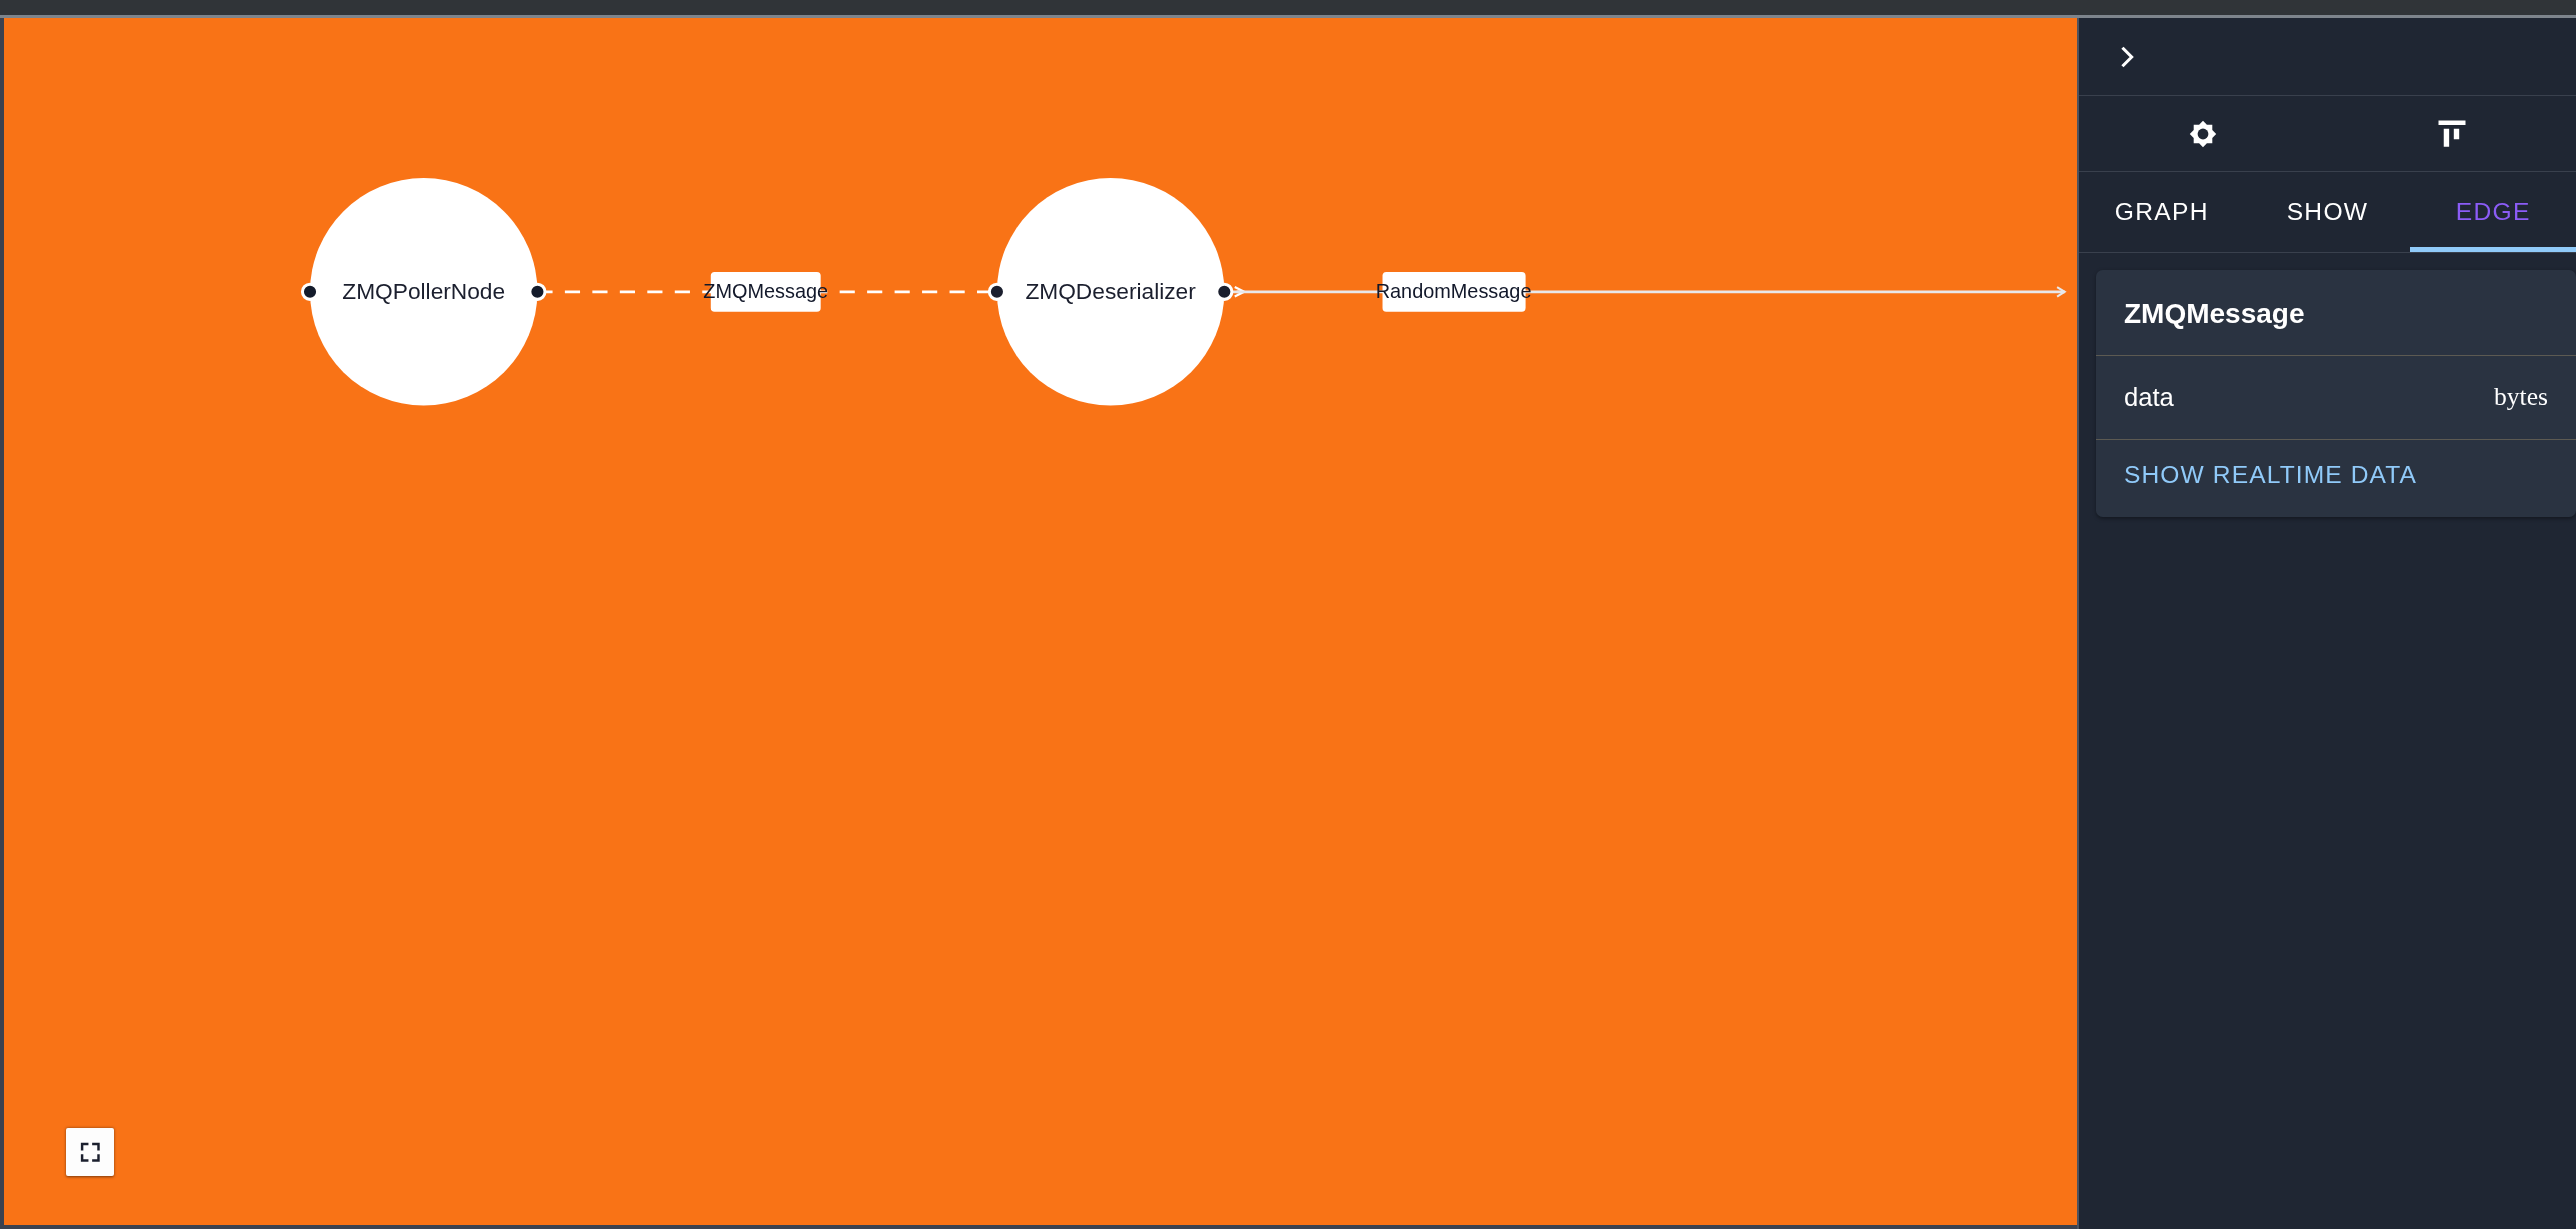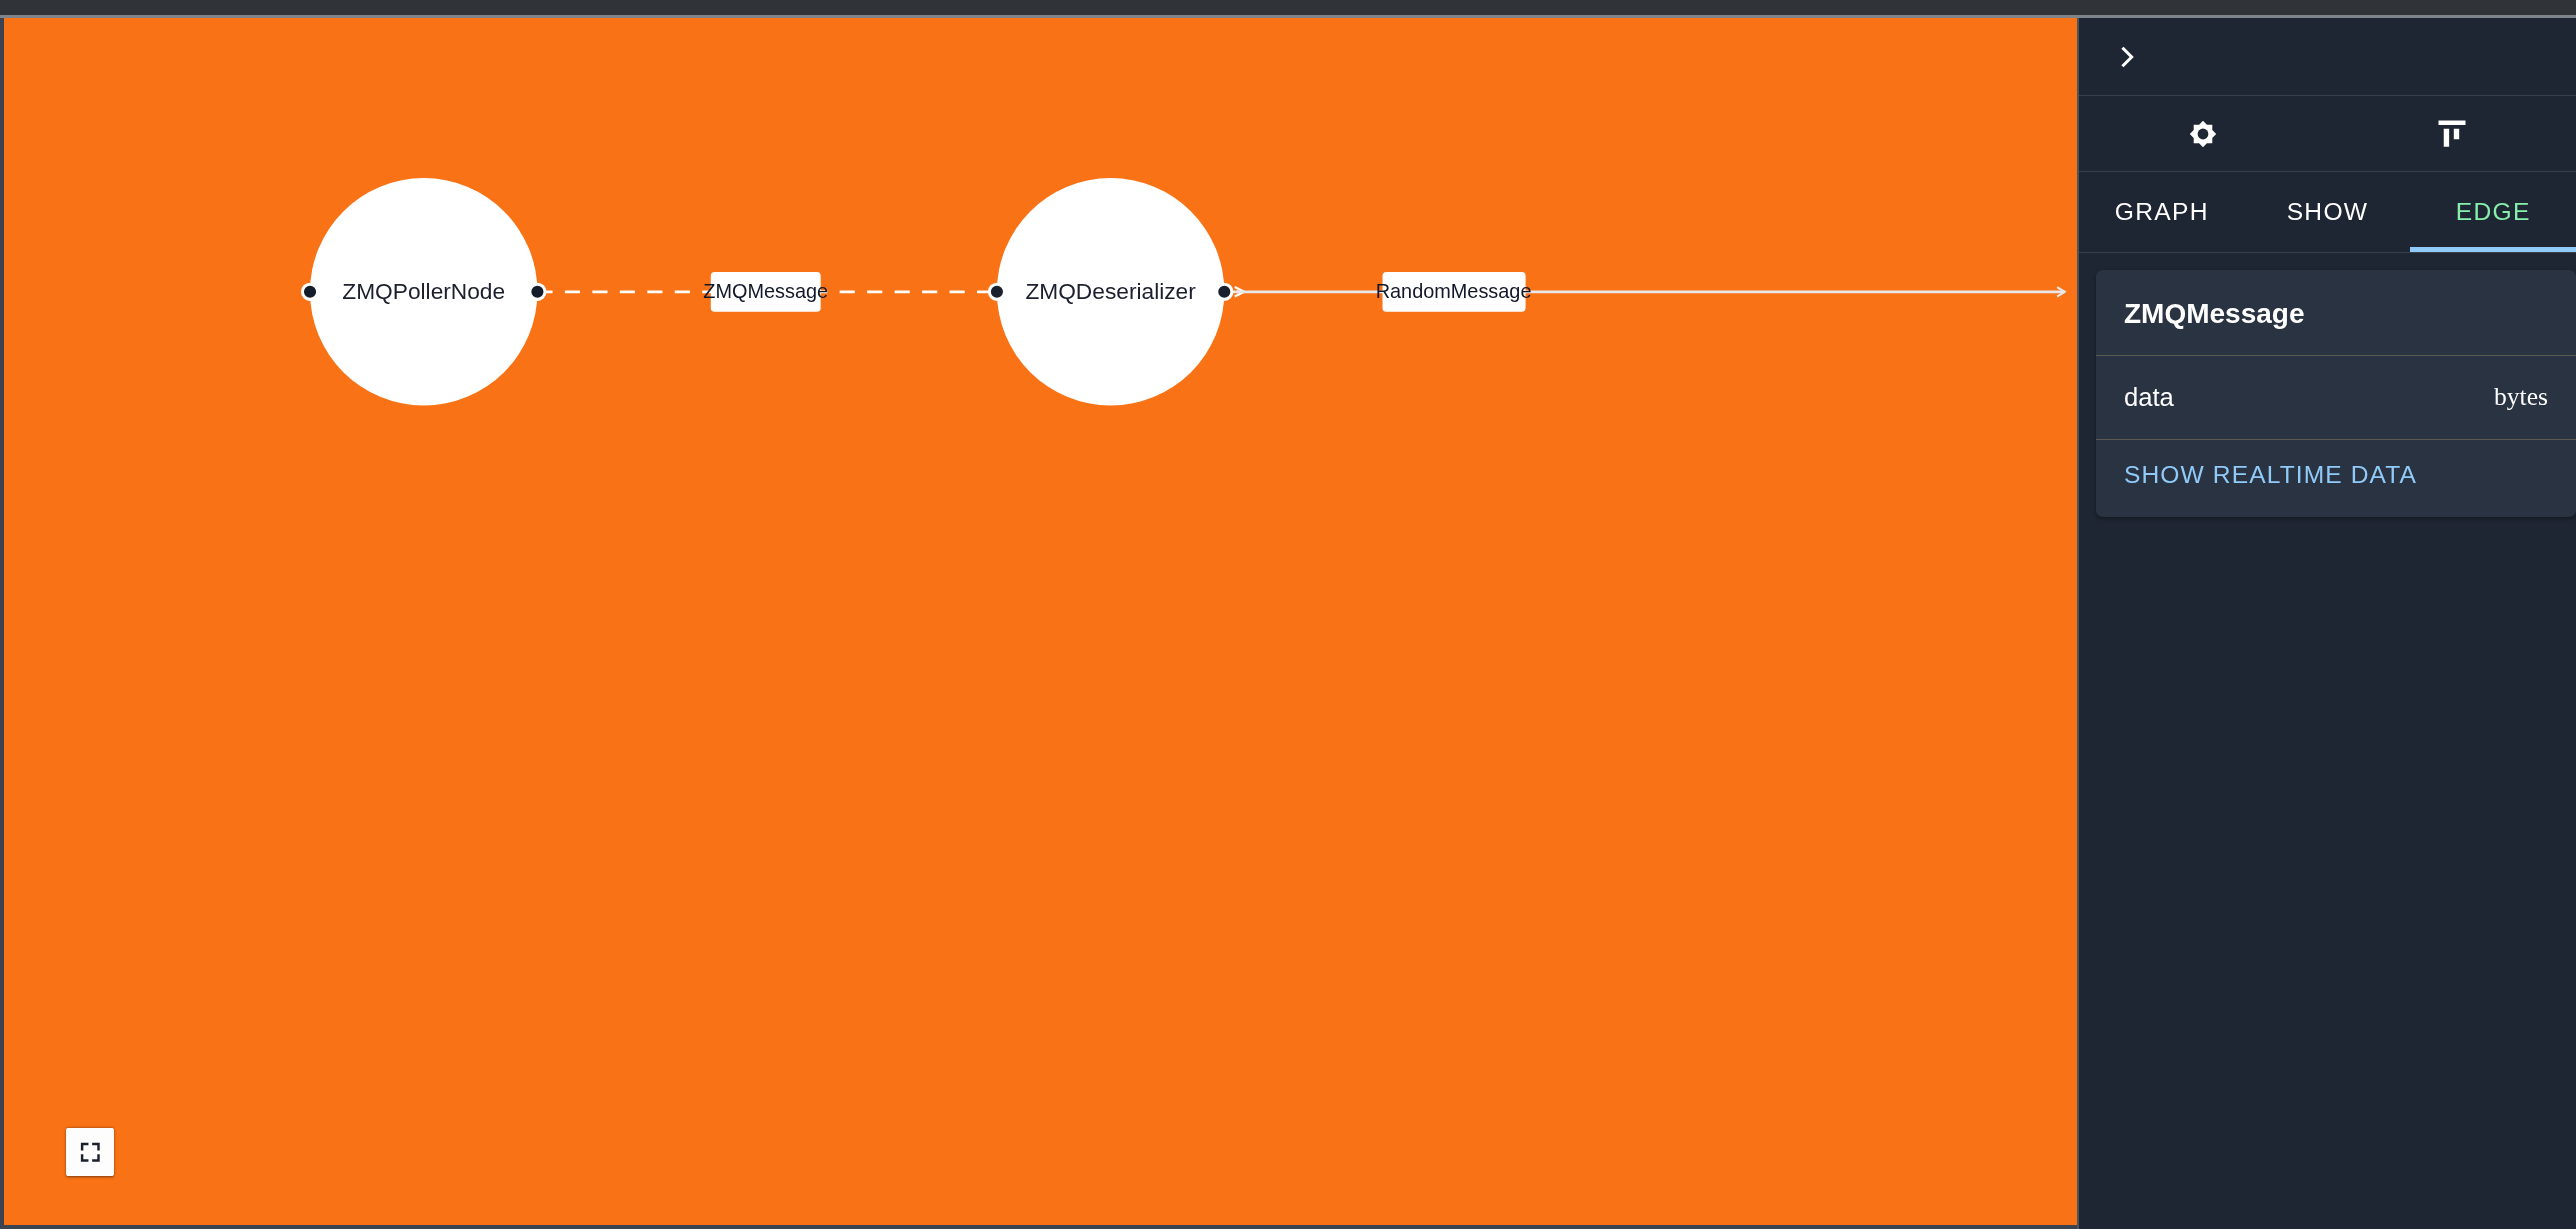--- a/index.html
+++ b/index.html
@@ -143,21 +143,21 @@
     position: relative;
     display: flex;
     align-items: center;
     justify-content: center;
     font-family: "Liberation Sans", sans-serif;
     font-size: 24.6px;
     letter-spacing: 1.3px;
     color: #ffffff;
     cursor: pointer;
   }
-  .tab.active { color: #86efac; }
+  .tab.active { color: #8b5cf6; }
   .tab.active::after {
     content: "";
     position: absolute;
     left: 0; right: 0; bottom: 0;
     height: 4.7px;
     background: #90caf9;
   }
 
   .panel-content {
     flex: 1 1 auto;

